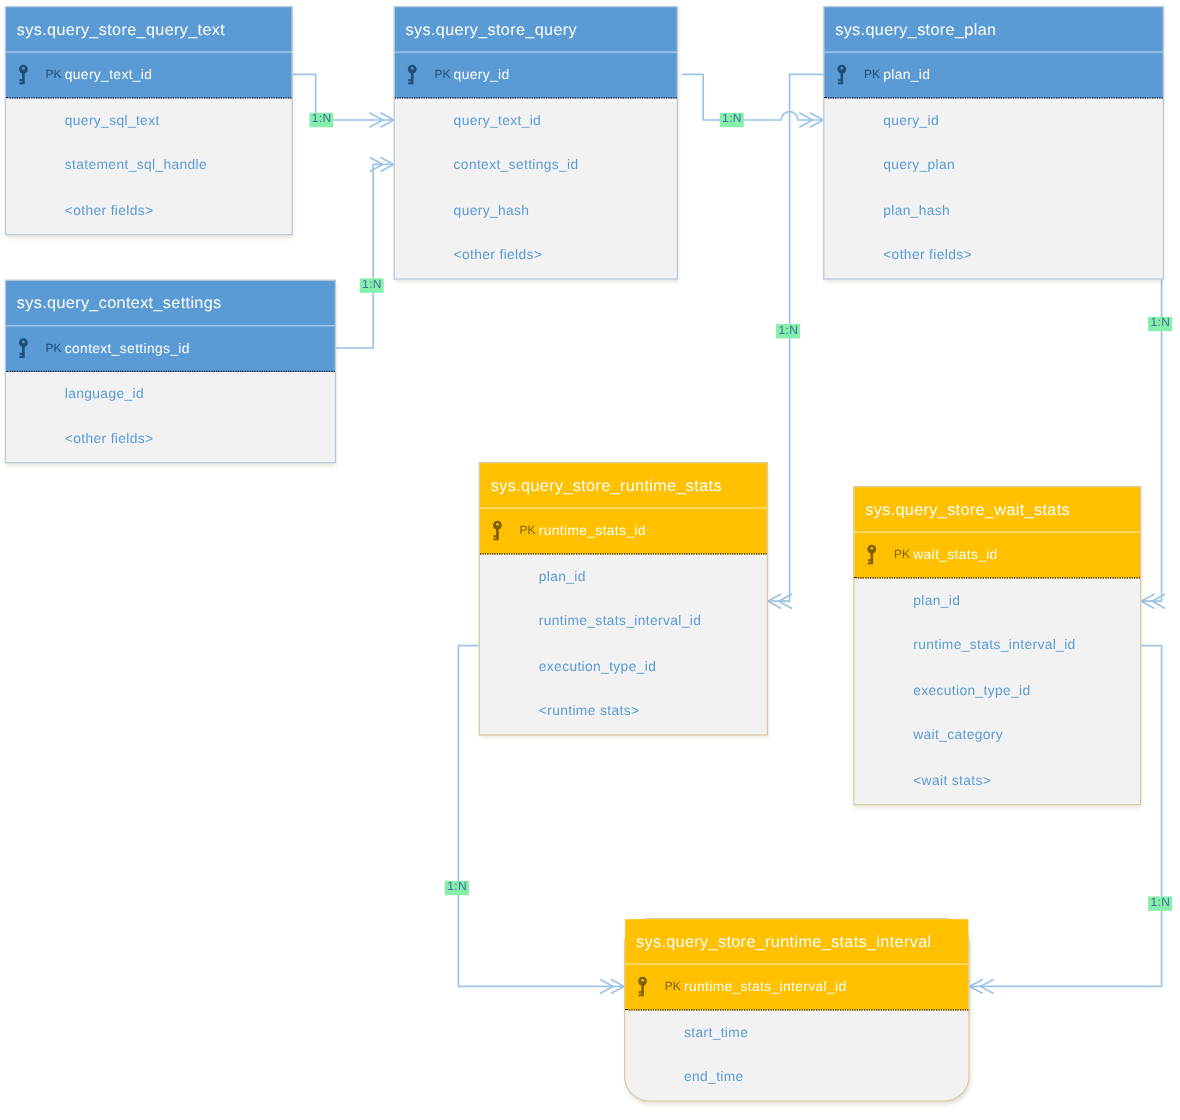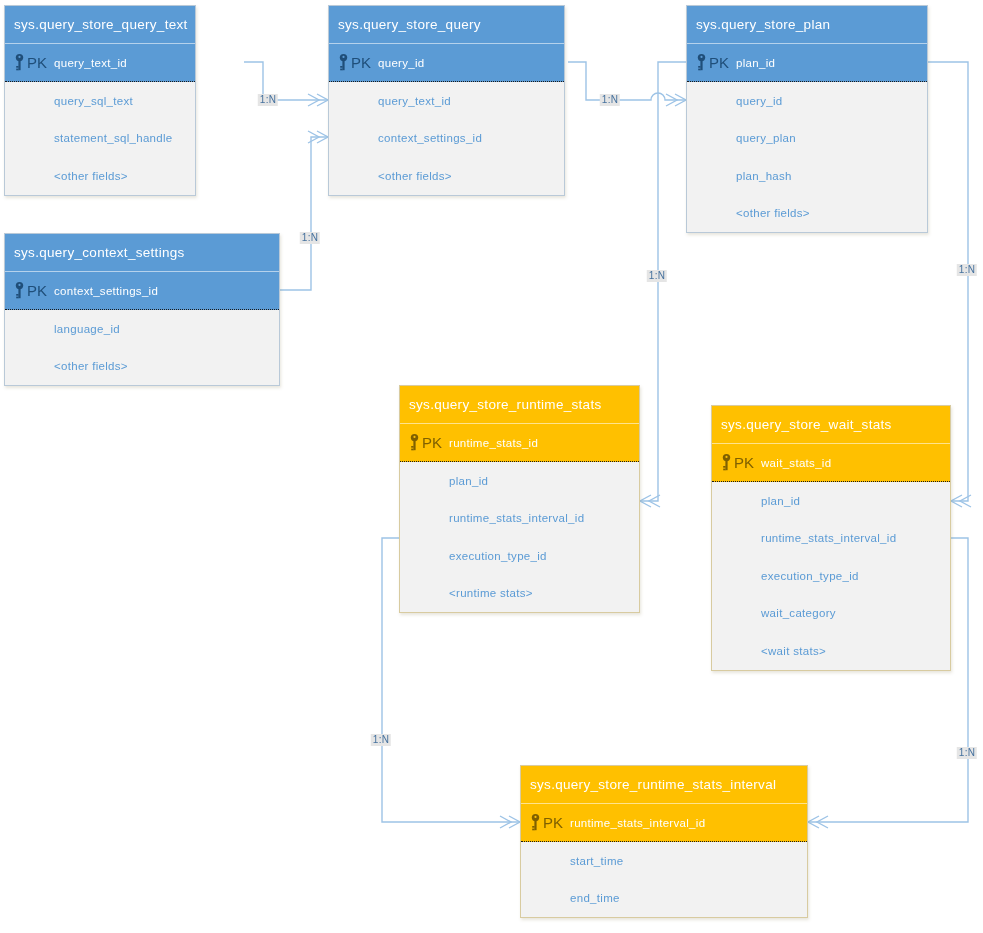--- a/index.html
+++ b/index.html
@@ -25,46 +25,46 @@
     box-sizing:border-box;
   }
   .pk-row{
     height:38px; background:var(--hdr); color:#ffffff;
     display:flex; align-items:center;
     border-bottom:1px dotted #1a1a1a;
     box-sizing:border-box;
   }
   .key-icon{ width:13px; height:20px; margin-left:8px; color:var(--pk); flex:0 0 auto;}
   .key-icon svg{display:block;}
-  .pk-label{ color:var(--pk); font-size:15px; margin-left:1px;}
+  .pk-label{ color:var(--pk); font-size:10px; margin-left:12px;}
   .pk-field{ font-size:11.5px; letter-spacing:0.3px; position:absolute; left:49px;}
   .pk-row{position:relative;}
   .trow{
     height:37.5px; display:flex; align-items:center;
     padding-left:49px; color:#5b9bd5; font-size:11.5px; letter-spacing:0.3px;
     box-sizing:border-box;
   }
 
   
-  #t1{left:4px;   top:5px;   width:192px;}
+  #t1{left:4px;   top:5px;   width:240px;}
   #t2{left:328px; top:5px;   width:237px;}
-  #t3{left:686px; top:5px;   width:242px;}
+  #t3{left:686px; top:5px;   width:284px;}
   #t4{left:4px;   top:233px; width:276px;}
   #t5{left:399px; top:385px; width:241px;}
   #t6{left:711px; top:405px; width:240px;}
-  #t7{left:520px; top:765px; width:288px;}
+  #t7{left:520px; top:765px; width:288px;border-radius:21px;}
 
   
   #wires{position:absolute; left:0; top:0; width:983px; height:933px; pointer-events:none;}
   #wires path, #wires polyline{stroke:#9dc3e6; stroke-width:1.4; fill:none;}
 
   
   .rel-label{
     position:absolute; transform:translate(-50%,-50%);
-    background:#e5e5e5; color:#44709d; font-size:10px; letter-spacing:0.3px;
+    background:#86efac; color:#44709d; font-size:10px; letter-spacing:0.3px;
     padding:0 2px; line-height:12px; white-space:nowrap;
   }
   #rl1{left:268px; top:100px;}
   #rl2{left:310px; top:238px;}
   #rl3{left:610px; top:100px;}
   #rl4{left:657px; top:276px;}
   #rl5{left:967px; top:270px;}
   #rl6{left:381px; top:740px;}
   #rl7{left:967px; top:753px;}
 </style>
@@ -142,20 +142,21 @@
             <rect x="5.4" y="7.6" width="2.2" height="9.6" fill="currentColor"></rect>
             <rect x="3.2" y="13" width="2.4" height="1.7" fill="currentColor"></rect>
             <rect x="3.2" y="15.6" width="2.4" height="1.7" fill="currentColor"></rect>
           </svg>
         </span>
       <span class="pk-label">PK</span>
       <span class="pk-field">query_id</span>
     </div>
     <div class="trow">query_text_id</div>
     <div class="trow">context_settings_id</div>
+    <div class="trow">query_hash</div>
     <div class="trow">&lt;other fields&gt;</div>
   </div>
 
   <div class="er-table blue" id="t3">
     <div class="tbl-title">sys.query_store_plan</div>
     <div class="pk-row">
       <span class="key-icon">
           <svg viewBox="0 0 13 20" width="13" height="20">
             <circle cx="6.5" cy="4.6" r="3.7" fill="currentColor"></circle>
             <circle cx="6.5" cy="3.9" r="1.1" fill="var(--hdr)"></circle>

